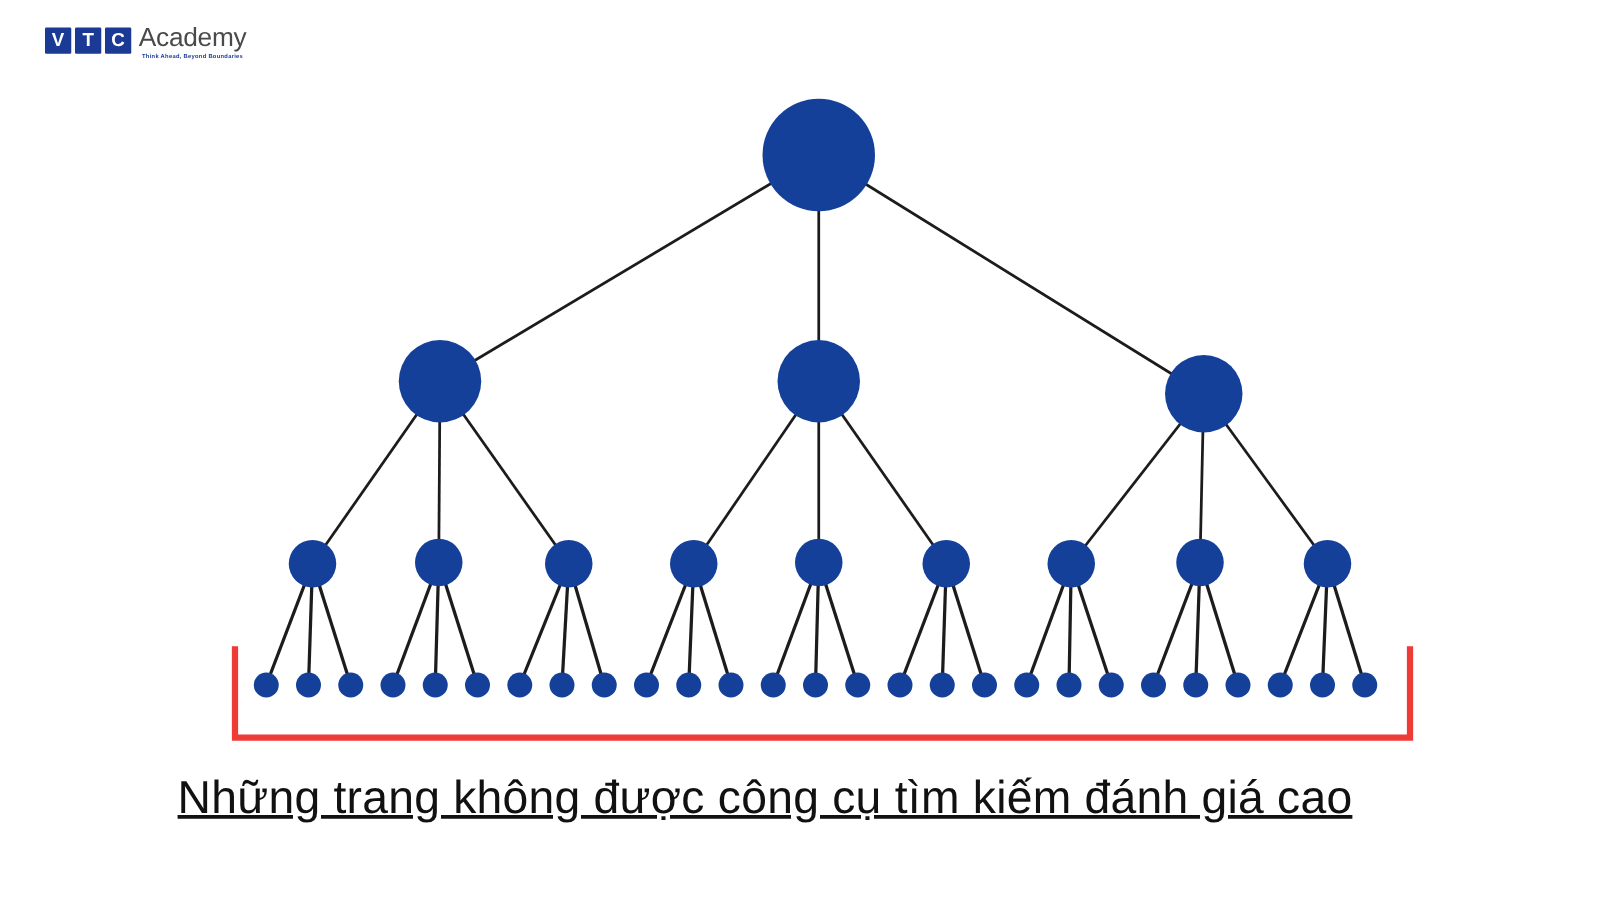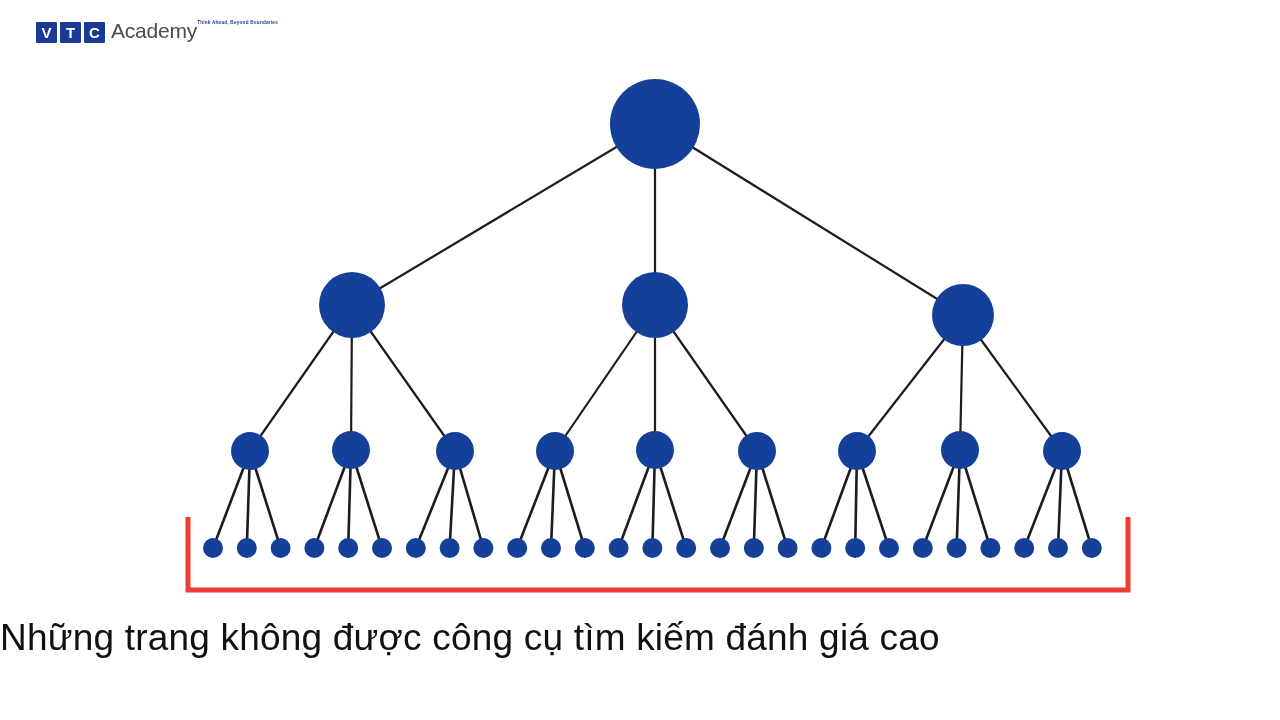--- a/index.html
+++ b/index.html
@@ -38,22 +38,22 @@
     font-weight: bold;
     font-size: 15px;
     line-height: 21px;
     text-align: center;
     letter-spacing: 0;
     border-radius: 1px;
   }
   #logo-wordmark-wrap {
     margin-left: 6px;
     display: flex;
-    flex-direction: row;
-    align-items: flex-start;
+    flex-direction: column;
+    align-items: center;
   }
   #logo-wordmark {
     font-family: "Liberation Sans", sans-serif;
     font-size: 21px;
     line-height: 22px;
     color: #4a4a4a;
     font-weight: 400;
     letter-spacing: -0.2px;
   }
   #logo-tagline {
@@ -80,28 +80,29 @@
     width: 1280px;
     height: 600px;
   }
 
   
   #caption {
     position: absolute;
     left: 0;
     top: 612px;
     width: 1224px;
-    text-align: left;
+    text-align: center;
     font-family: "Liberation Sans", sans-serif;
     font-size: 37px;
     line-height: 52px;
     color: #111111;
     font-weight: 400;
     letter-spacing: 0.2px;
     white-space: nowrap;
+    text-decoration: underline;
   }
 </style>
 </head>
 <body>
 
 <div id="logo">
   <div id="logo-marks">
     <div class="logo-letter-box">V</div>
     <div class="logo-letter-box">T</div>
     <div class="logo-letter-box">C</div>

